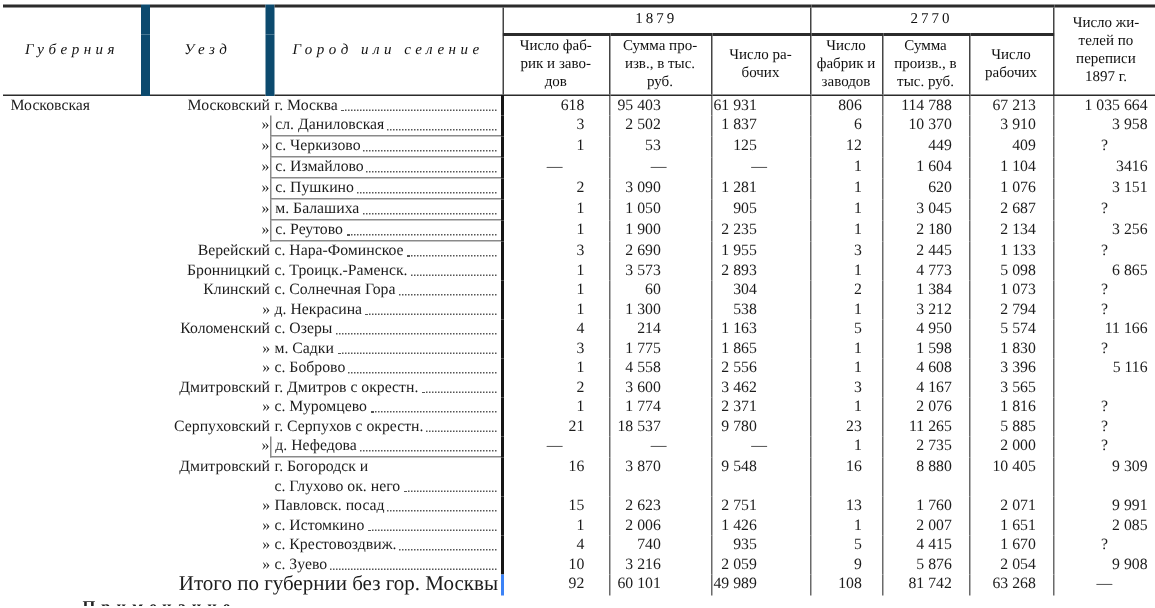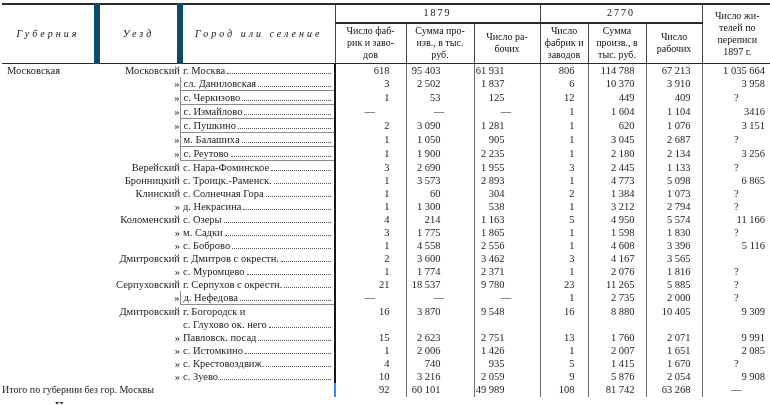--- a/index.html
+++ b/index.html
@@ -36,21 +36,21 @@
   td.num{text-align:right;border-left:1px solid #6a6a6a;font-variant-numeric:tabular-nums;}
   td.f79{border-left:2px solid #161616;padding-right:16px;}
   td.s79{padding-right:33px;}
   td.r79{padding-right:35px;}
   td.f90{padding-right:13px;}
   td.s90{padding-right:11px;}
   td.r90{padding-right:11px;}
   td.pop{padding-right:7px;}
   td.cc{text-align:center;padding-right:2px;}
   tr.total td{height:14px;}
-  td.total-label{text-align:left;padding-right:2px;border-right:2px solid #3b82f6;font-size:10px;}
+  td.total-label{text-align:right;padding-right:2px;border-right:2px solid #3b82f6;font-size:14px;}
   #footnote{
     height:6px;overflow:hidden;margin-top:1px;padding-left:55px;
     font-size:11px;line-height:15px;font-weight:bold;letter-spacing:4px;color:#222;
   }
 </style>
 </head>
 <body>
 
 <div id="scan">
   <table>
@@ -464,21 +464,21 @@
           <td class="n">
             <div class="ncell">
               <span class="nm">с. Крестовоздвиж.</span>
               <span class="leader"></span>
             </div>
           </td>
           <td class="num f79">4</td>
           <td class="num s79">740</td>
           <td class="num r79">935</td>
           <td class="num f90">5</td>
-          <td class="num s90">1 415</td>
+          <td class="num s90">4 415</td>
           <td class="num r90">1 670</td>
           <td class="num pop cc">?</td>
         </tr>
         <tr>
           <td class="g"></td>
           <td class="u">»</td>
           <td class="n">
             <div class="ncell">
               <span class="nm">с. Зуево</span>
               <span class="leader"></span>

